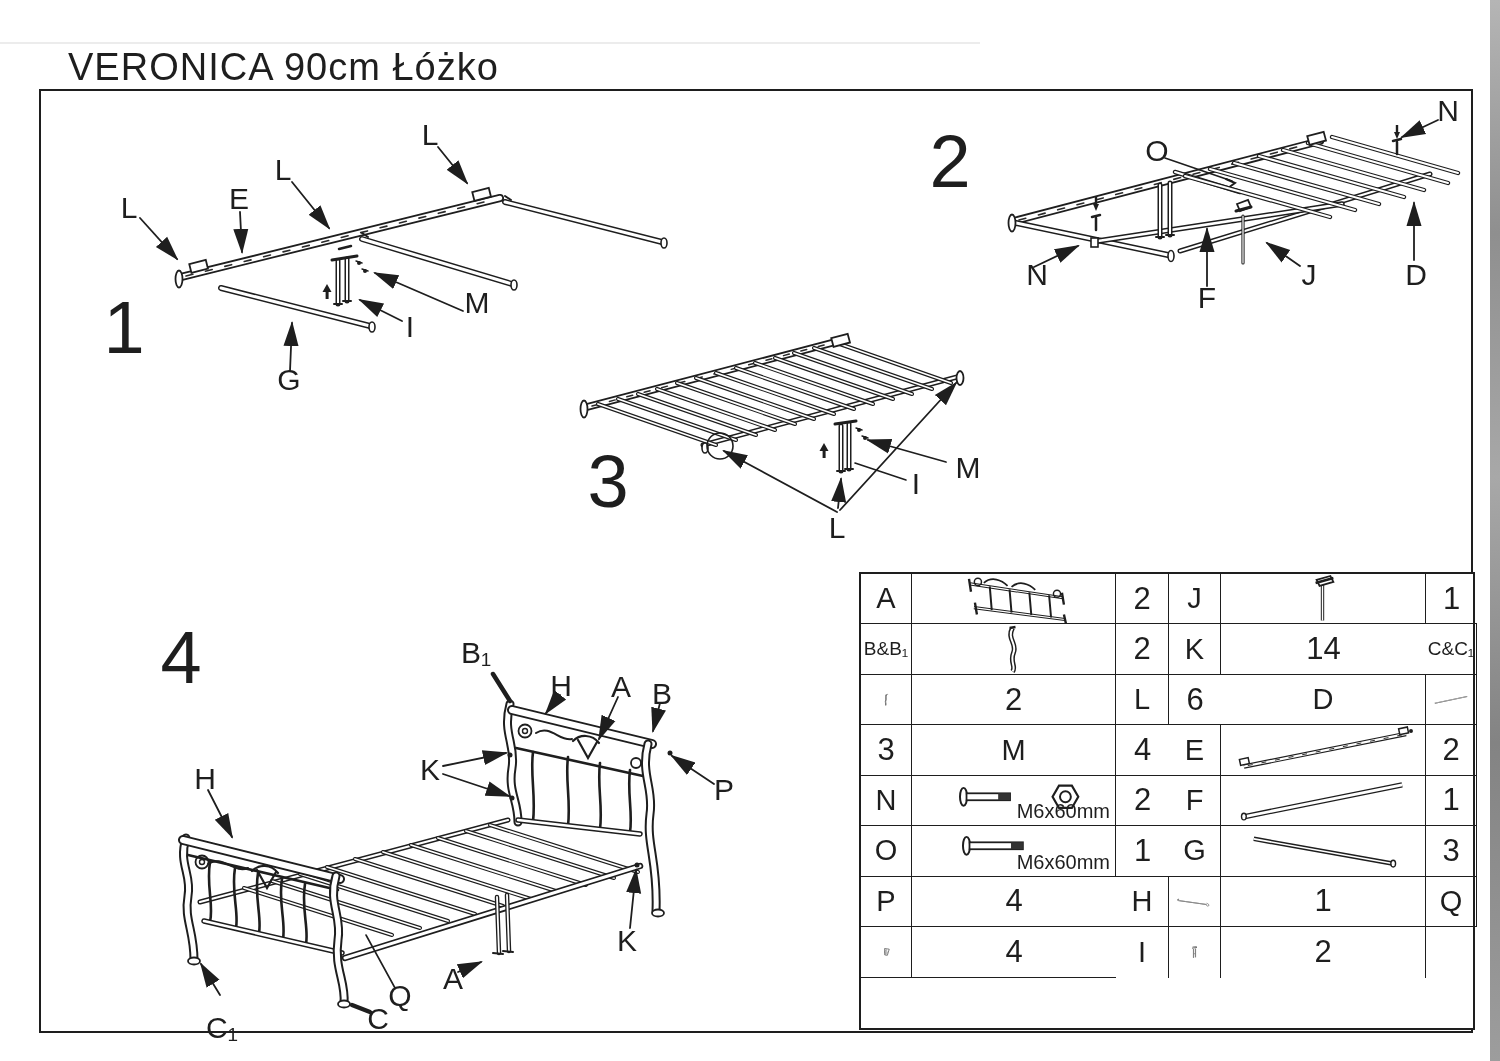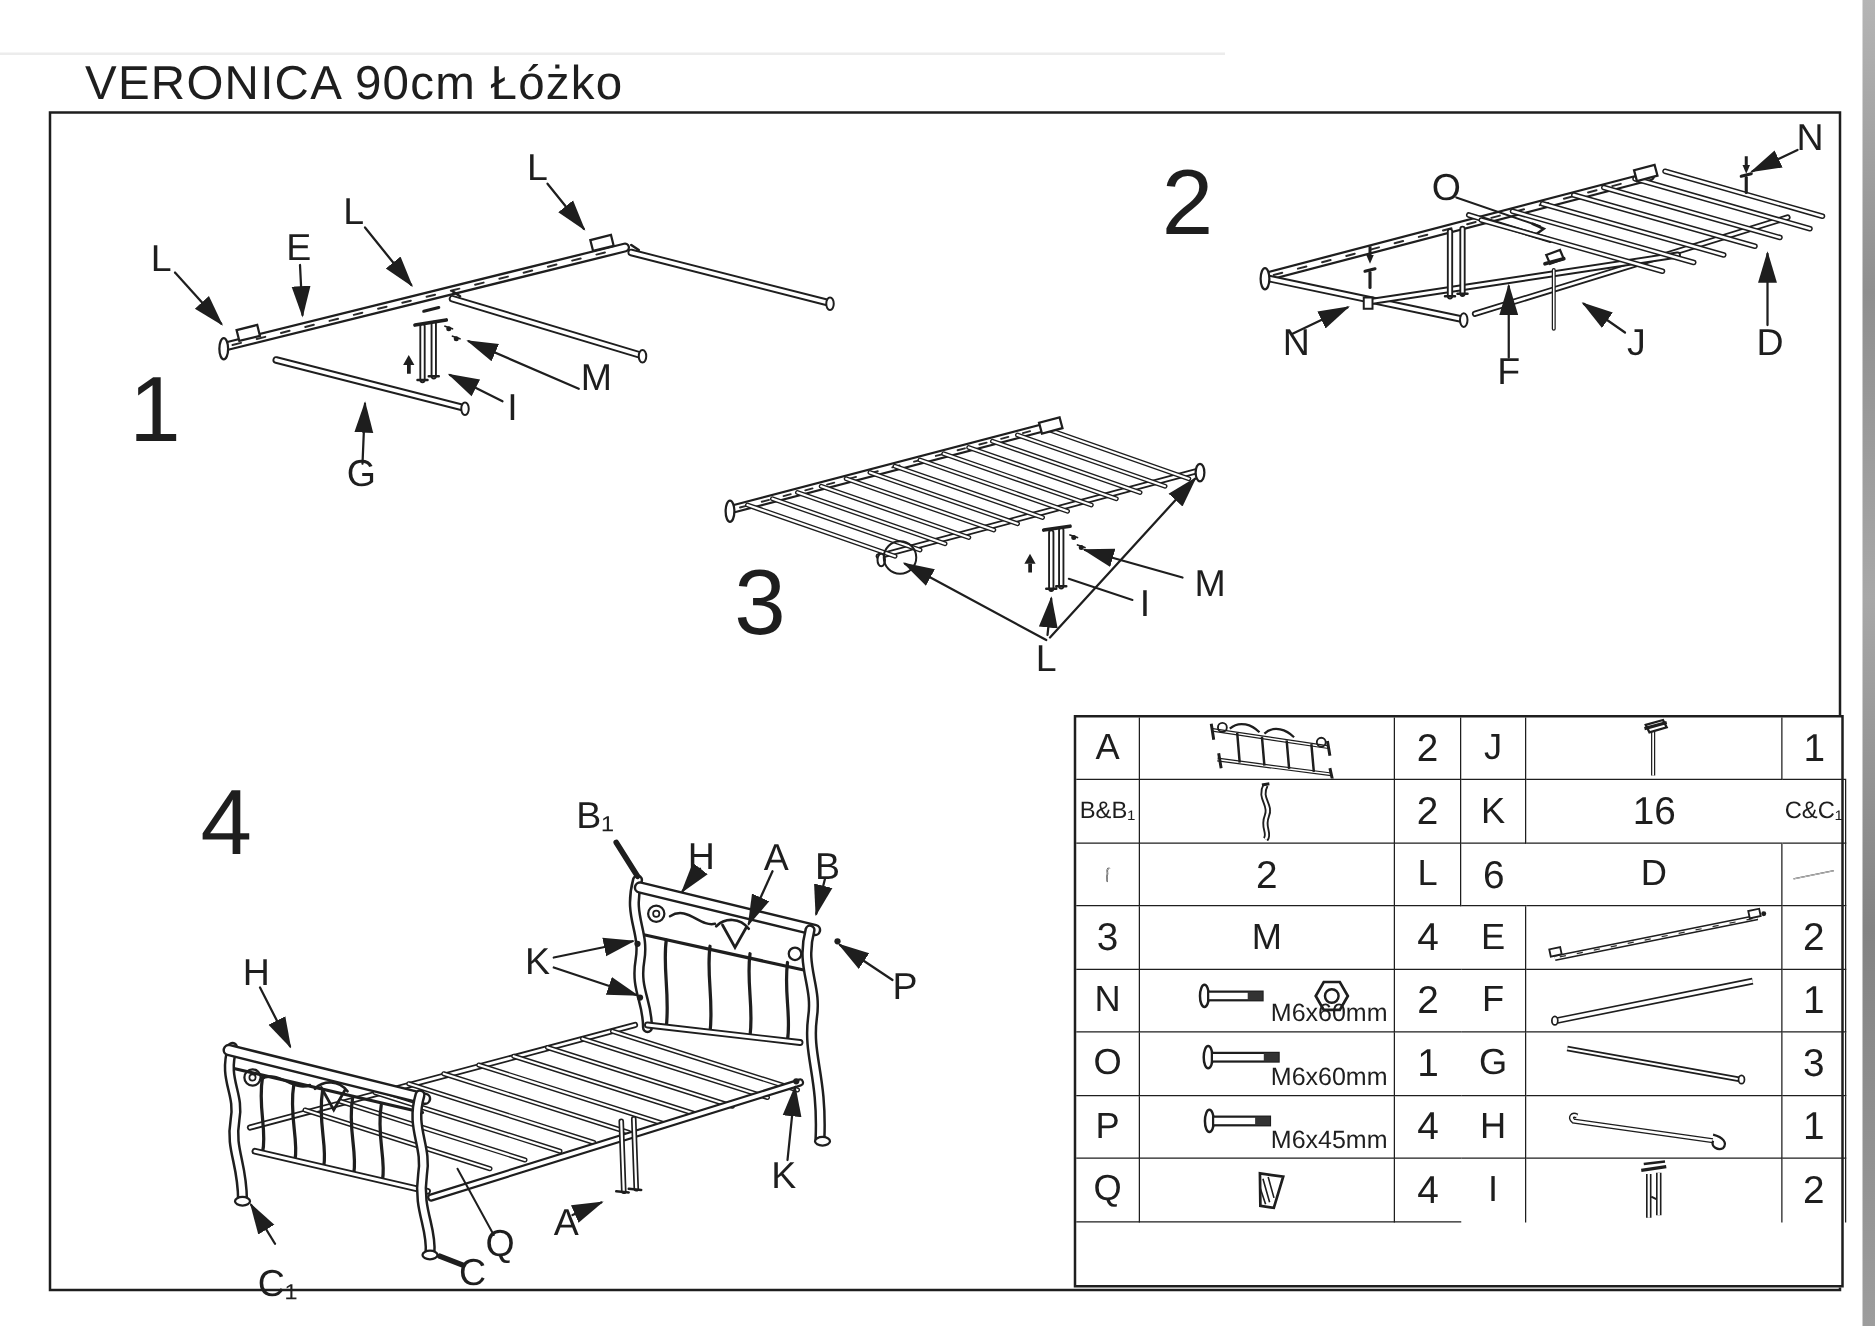--- a/index.html
+++ b/index.html
@@ -321,21 +321,21 @@
         <path d="M98,4 L104,3" stroke-width="2.4"></path>
       </svg>
     </div>
     <div class="pc">
         <span class="qty">2</span>
       </div>
     <div class="pc">
         <span class="letter">K</span>
       </div>
     <div class="pc ne">
-        <span class="qty">16</span>
+        <span class="qty">14</span>
       </div>
 
     <div class="pc">
         <span class="letter sm">C&amp;C₁</span>
       </div>
     <div class="pc">
       <svg viewBox="0 0 204 50" fill="none" stroke="#1e1e1e">
         <path d="M104,4 C97,13 105,18 101,27 C97,37 104,42 100,48" stroke-width="5"></path>
         <path d="M104,4 C97,13 105,18 101,27 C97,37 104,42 100,48" stroke="#fff" stroke-width="2"></path>
         <path d="M104,4 C107,2 109,3 110,5" stroke-width="2"></path>
@@ -440,28 +440,20 @@
           <path d="M32,13 L172,38" stroke="#fff" stroke-width="1.6"></path>
         <ellipse cx="173" cy="38" rx="2.4" ry="3.4" fill="#fff" stroke-width="1.4"></ellipse>
       </svg>
     </div>
     <div class="pc">
         <span class="qty">3</span>
       </div>
     <div class="pc">
         <span class="letter">P</span>
       </div>
-    <div class="pc">
-      <svg viewBox="0 0 205 50" fill="none" stroke="#1e1e1e">
-        <ellipse cx="56" cy="20" rx="3.6" ry="9" fill="#fff" stroke-width="2"></ellipse>
-        <rect x="59" y="16.5" width="46" height="7" fill="#fff" stroke-width="1.8"></rect>
-        <rect x="93" y="16.5" width="12" height="7" fill="#333" stroke="none"></rect>
-      </svg>
-      <span class="size">M6x45mm</span>
-    </div>
     <div class="pc ne">
         <span class="qty">4</span>
       </div>
 
     <div class="pc">
         <span class="letter">H</span>
       </div>
     <div class="pc">
       <svg viewBox="0 0 204 50" fill="none" stroke="#1e1e1e">
         <path d="M40,16 C36,14 34,17 37,20 L150,36" stroke-width="4.2"></path>

